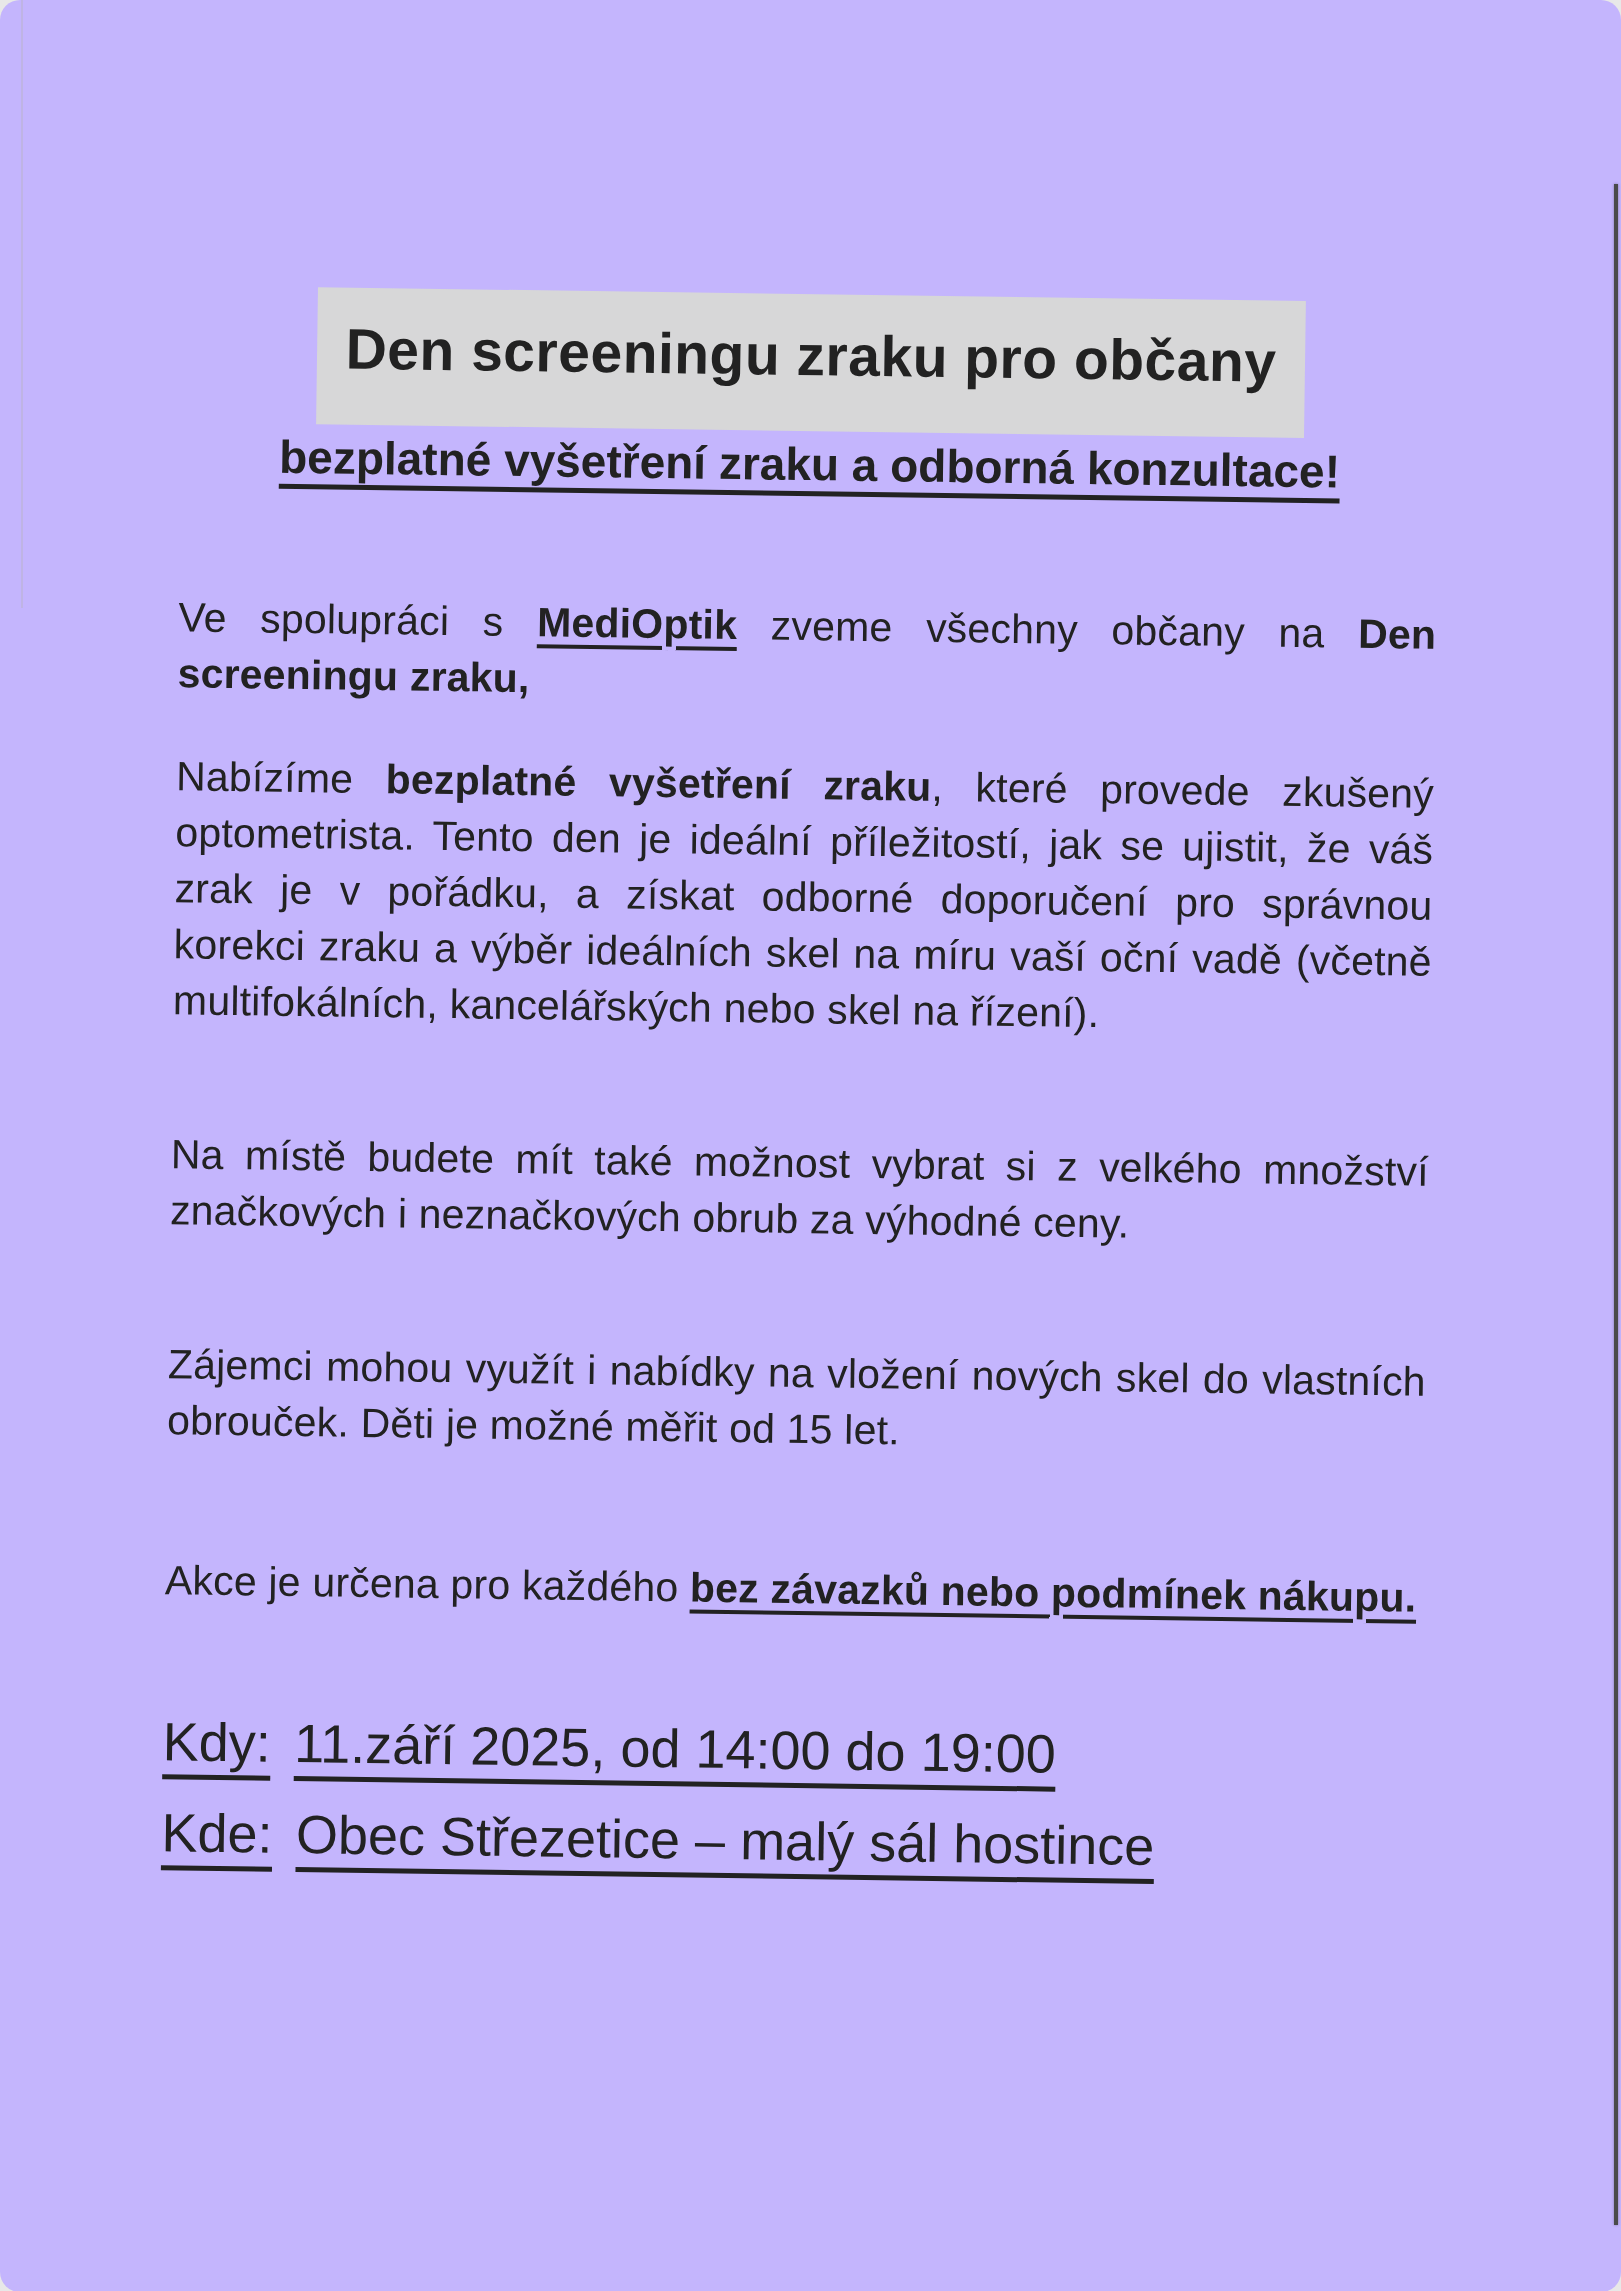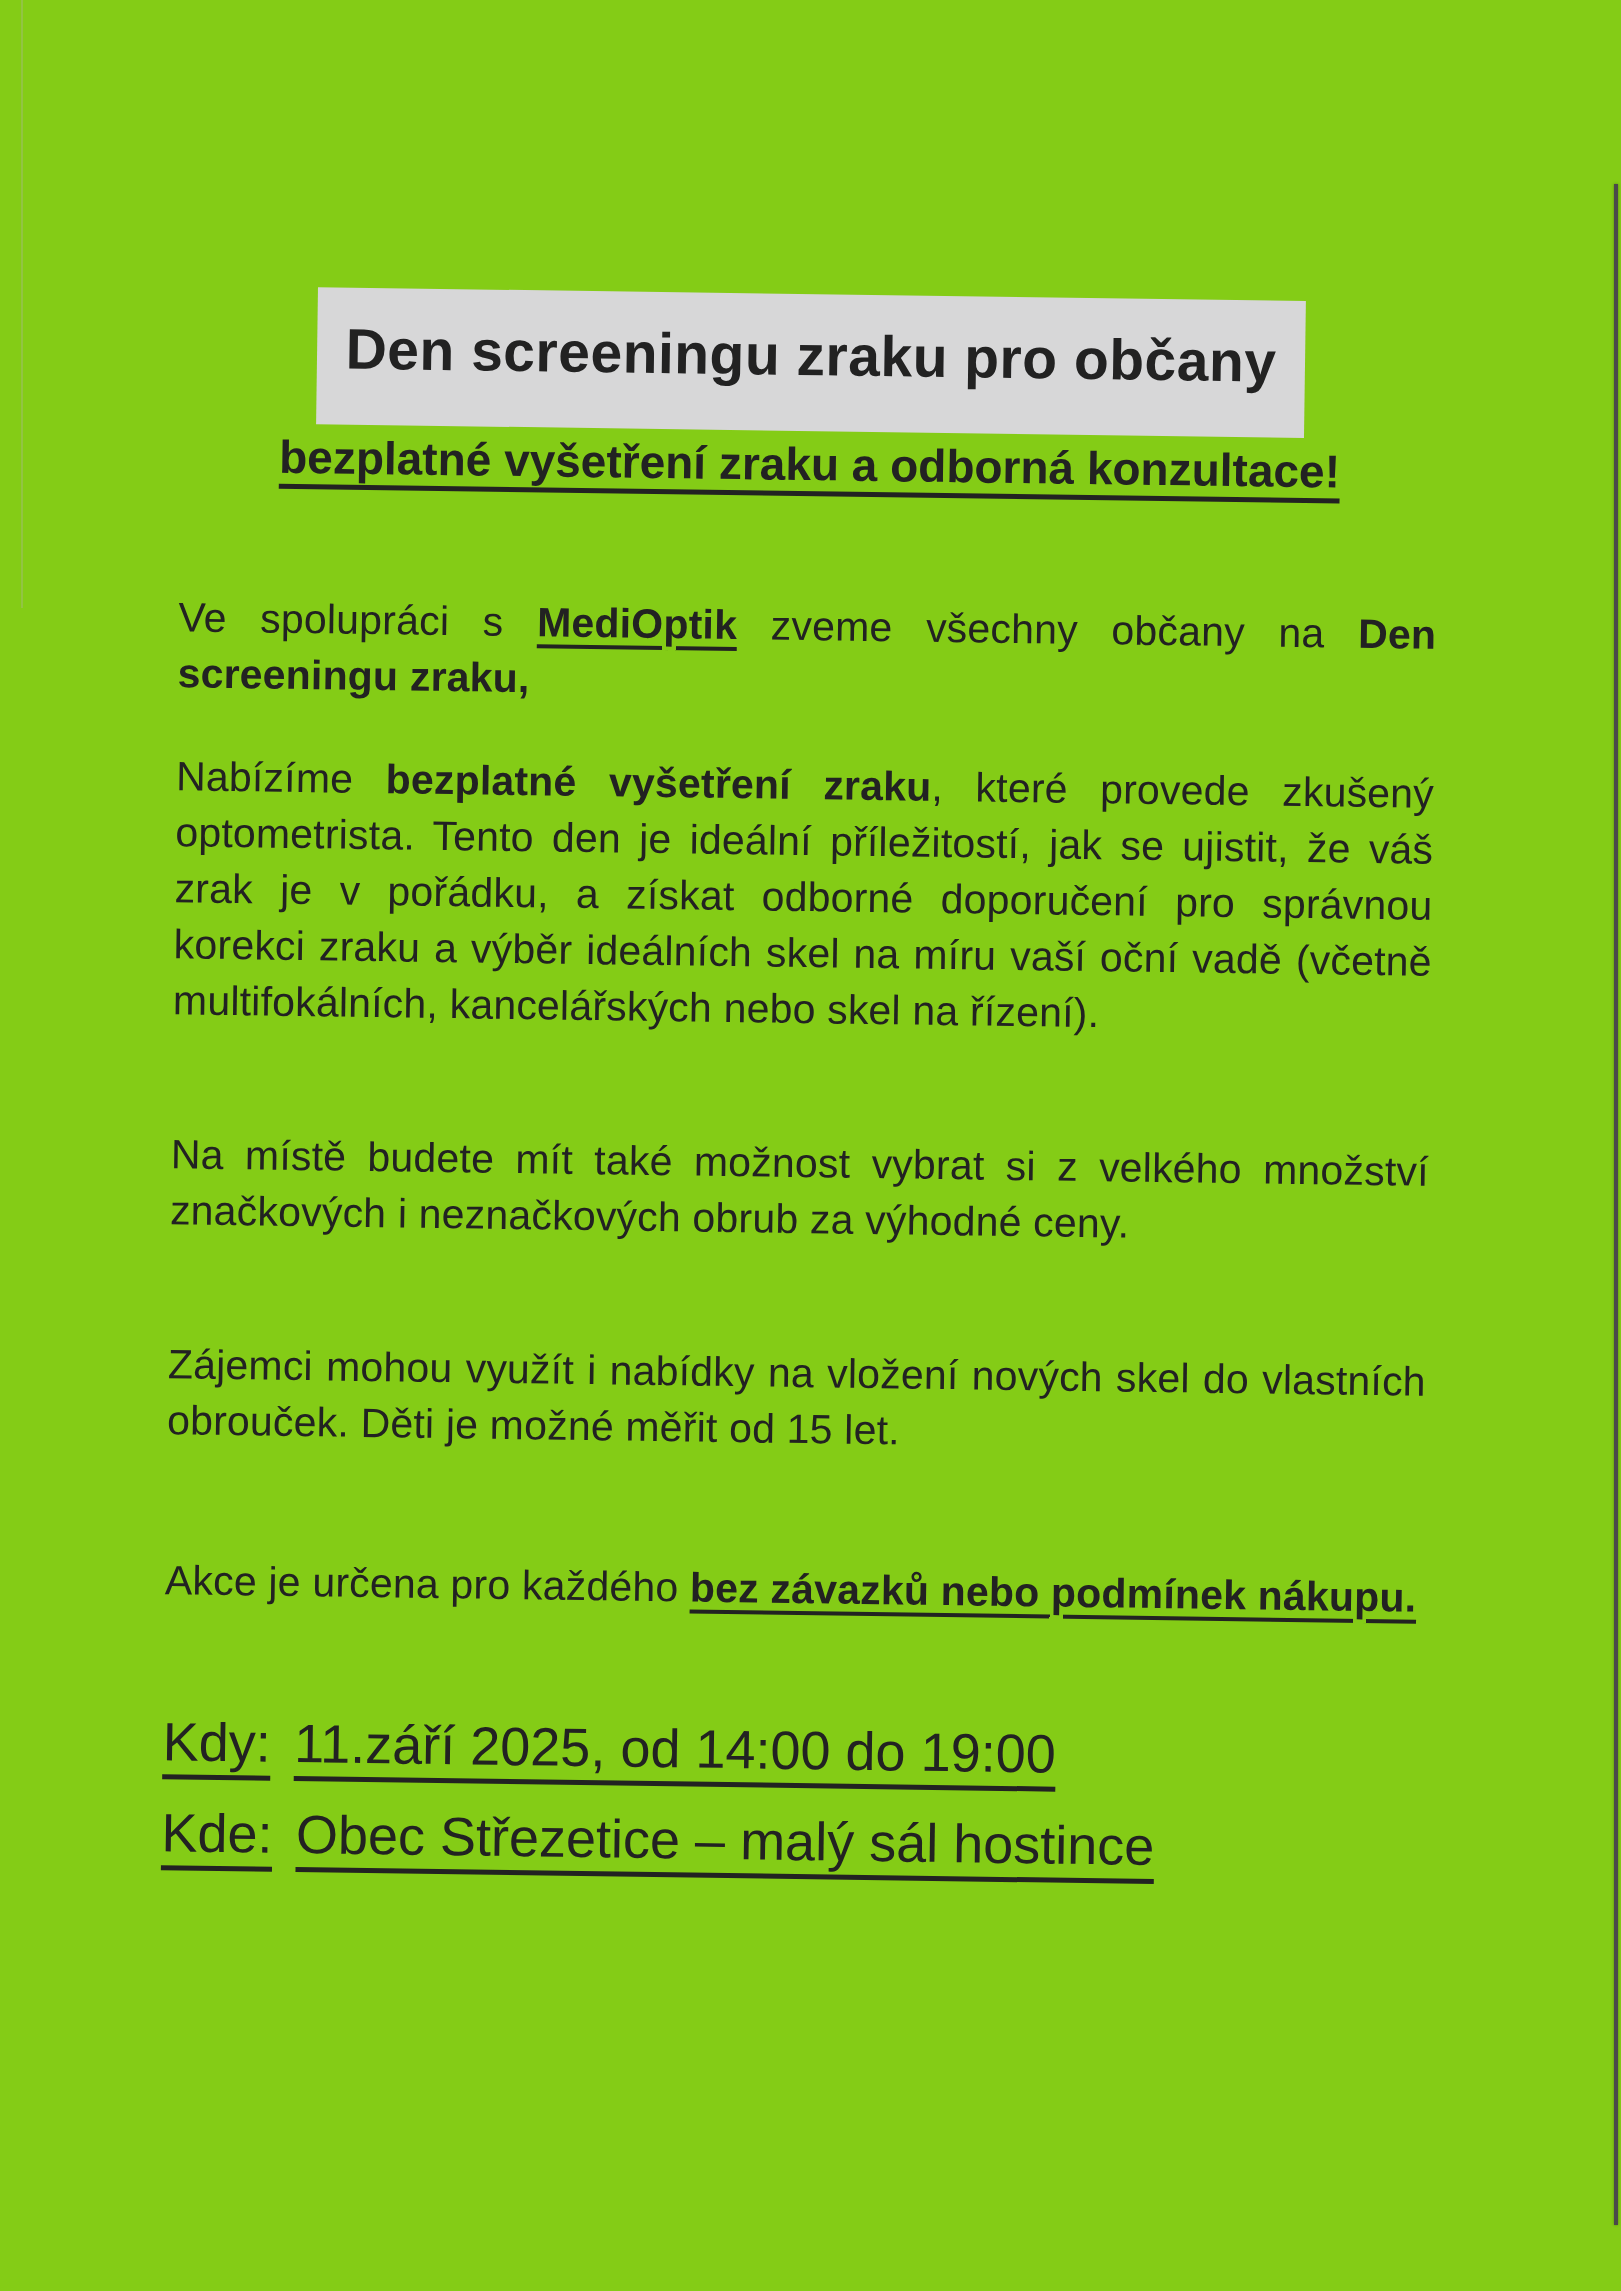--- a/index.html
+++ b/index.html
@@ -1,22 +1,23 @@
 <!DOCTYPE html>
 <html lang="cs"><head>
 <meta charset="utf-8">
 <style>
   html,body{margin:0;padding:0;background:#e8e8e8;}
   .page{
     position:relative;
     width:1621px;height:2292px;
-    background:#84cc16;
+    background:#c4b5fd;
     overflow:hidden;
     font-family:"Liberation Sans","DejaVu Sans",sans-serif;
     color:#222;
+    border-radius:20px;
   }
   
   .content{
     position:absolute;left:172px;top:0;width:1258px;
     transform:rotate(0.8deg);
     transform-origin:627px 1078px;
   }
   .title-row{margin-top:294px;text-align:center;}
   .headline{
     display:inline-block;

